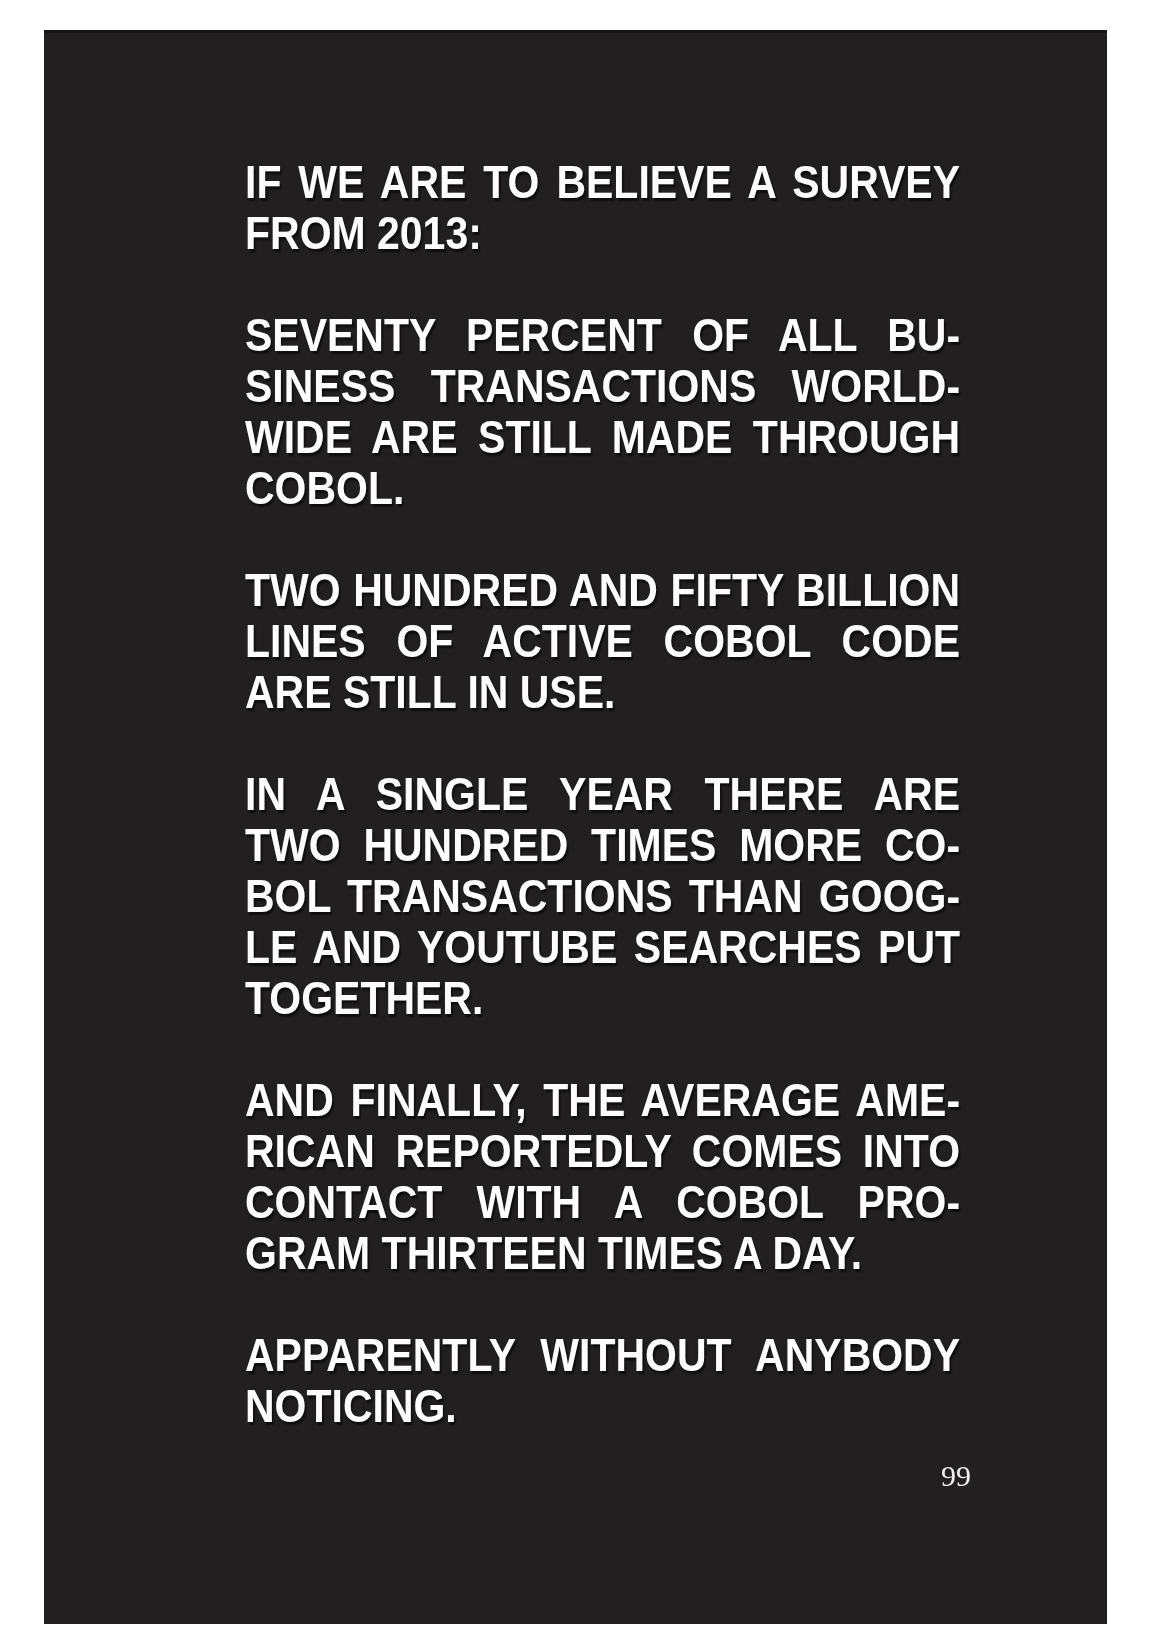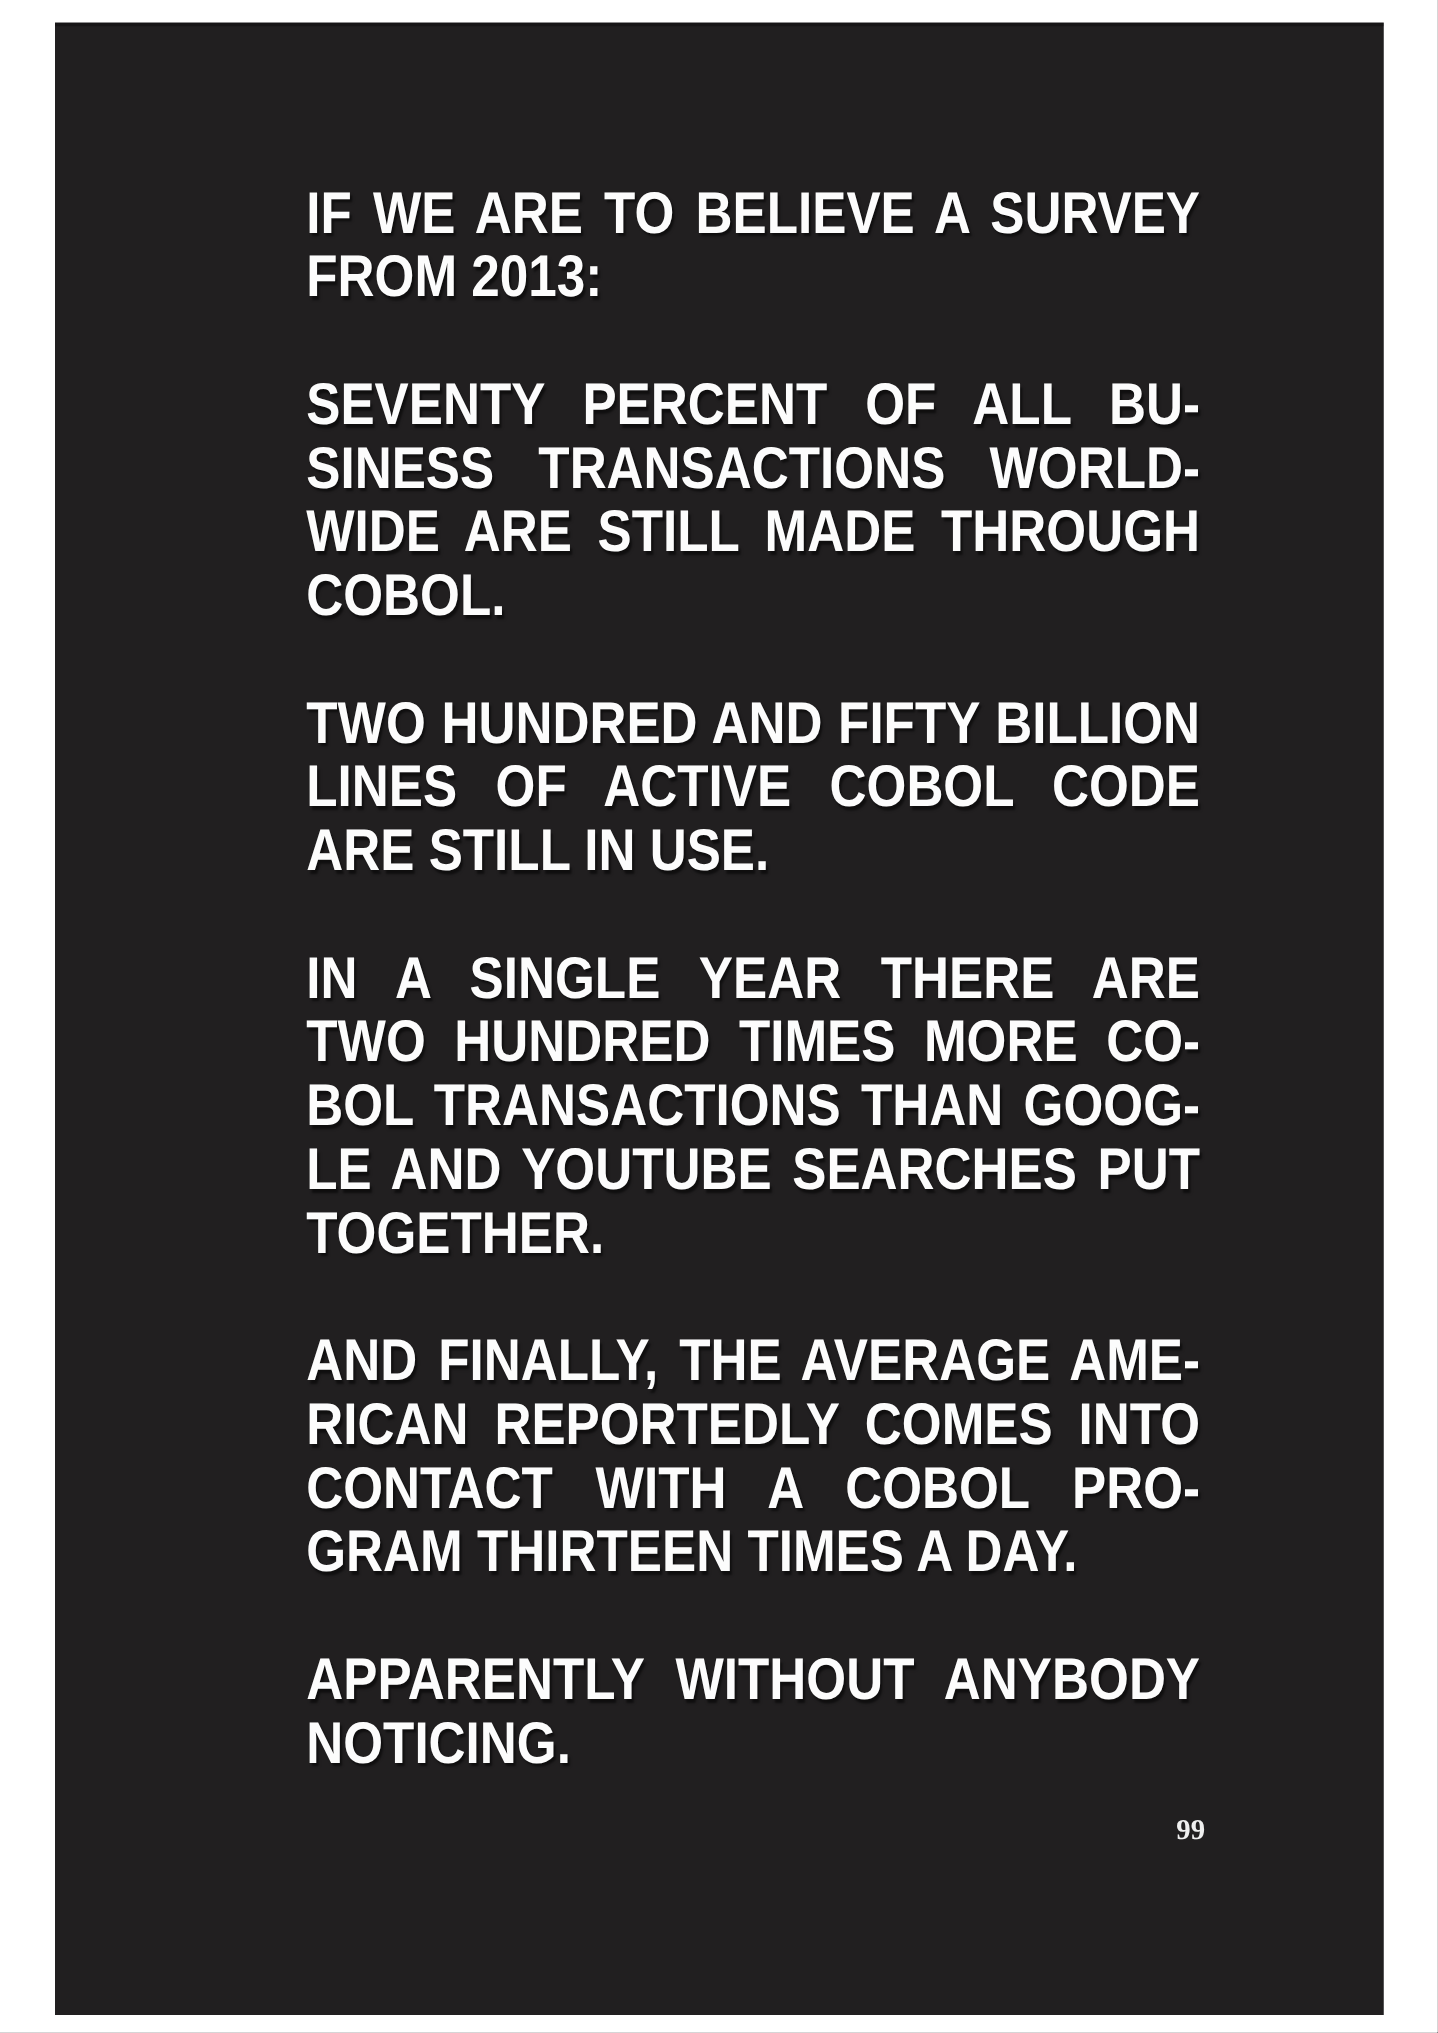--- a/index.html
+++ b/index.html
@@ -13,21 +13,21 @@
   }
   .scan-wrap {
     position: relative;
     width: 1150px;
     height: 1626px;
     background: #ffffff;
   }
   .book-page {
     position: absolute;
     left: 44px;
-    top: 18px;
+    top: 30px;
     width: 1063px;
     height: 1594px;
     background: #211f20;
     box-shadow: inset 0 3px 0 rgba(0,0,0,0.30);
   }
   .text-block {
     position: absolute;
     left: 201px;
     top: 126px;
     width: 820px;
@@ -53,23 +53,23 @@
     text-align: justify;
     text-align-last: justify;
     text-justify: inter-word;
   }
   .page-number {
     position: absolute;
     left: 897px;
     top: 1431px;
     color: #efefef;
     font-family: "Liberation Serif", serif;
-    font-size: 23px;
+    font-size: 30px;
     line-height: 29px;
-    font-weight: bold;
+    font-weight: normal;
   }
 </style>
 </head>
 <body>
 
 <div class="scan-wrap">
   <div class="book-page">
 
     <div class="text-block">
 

